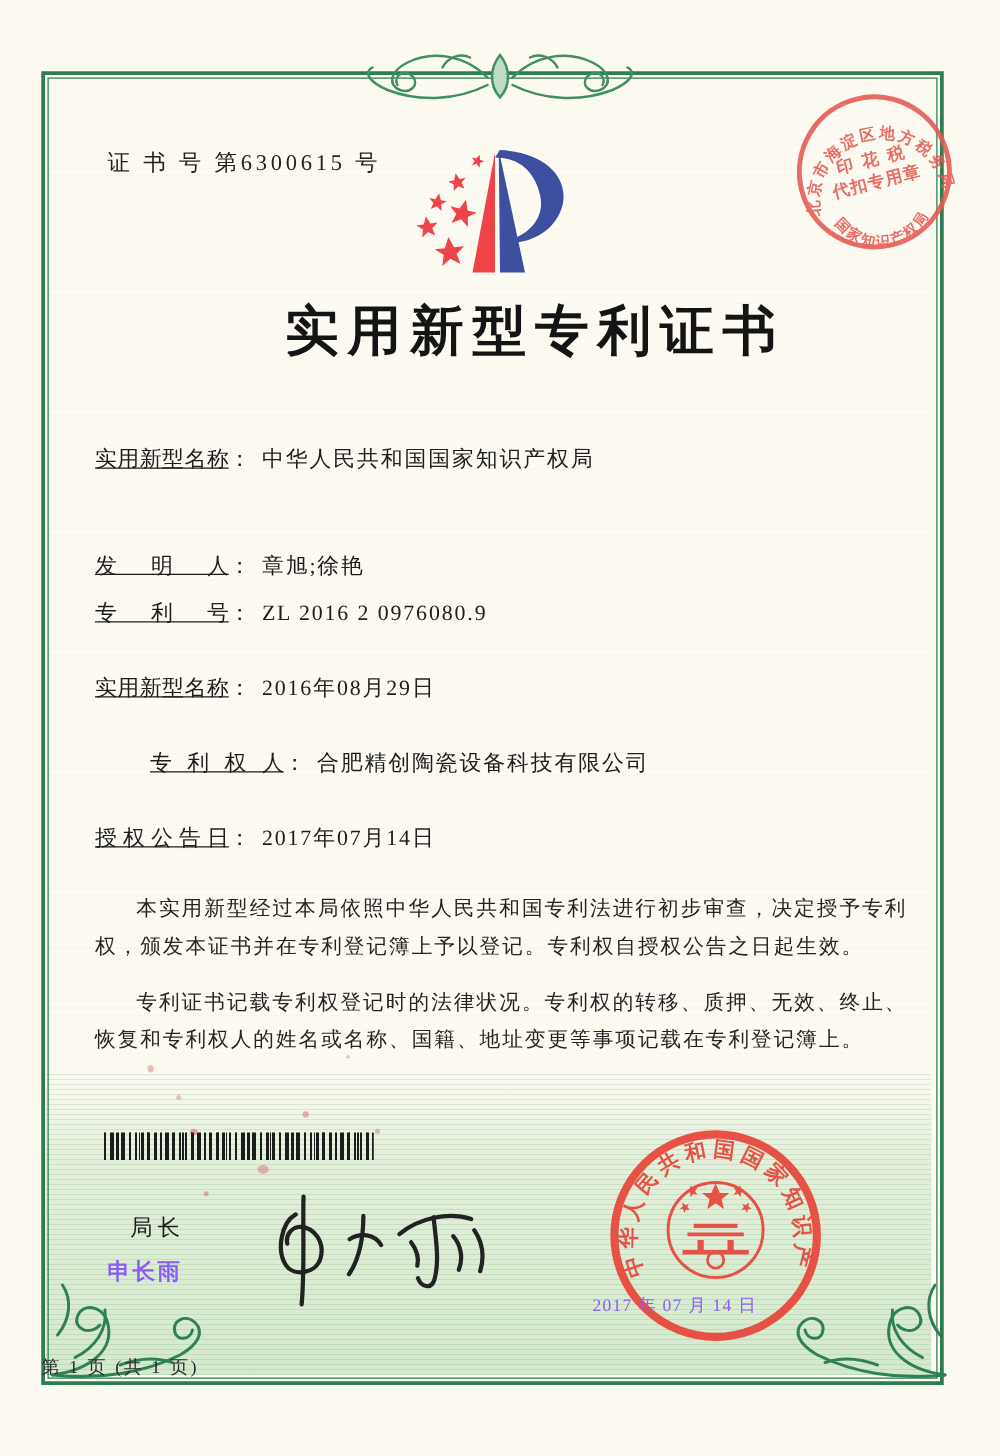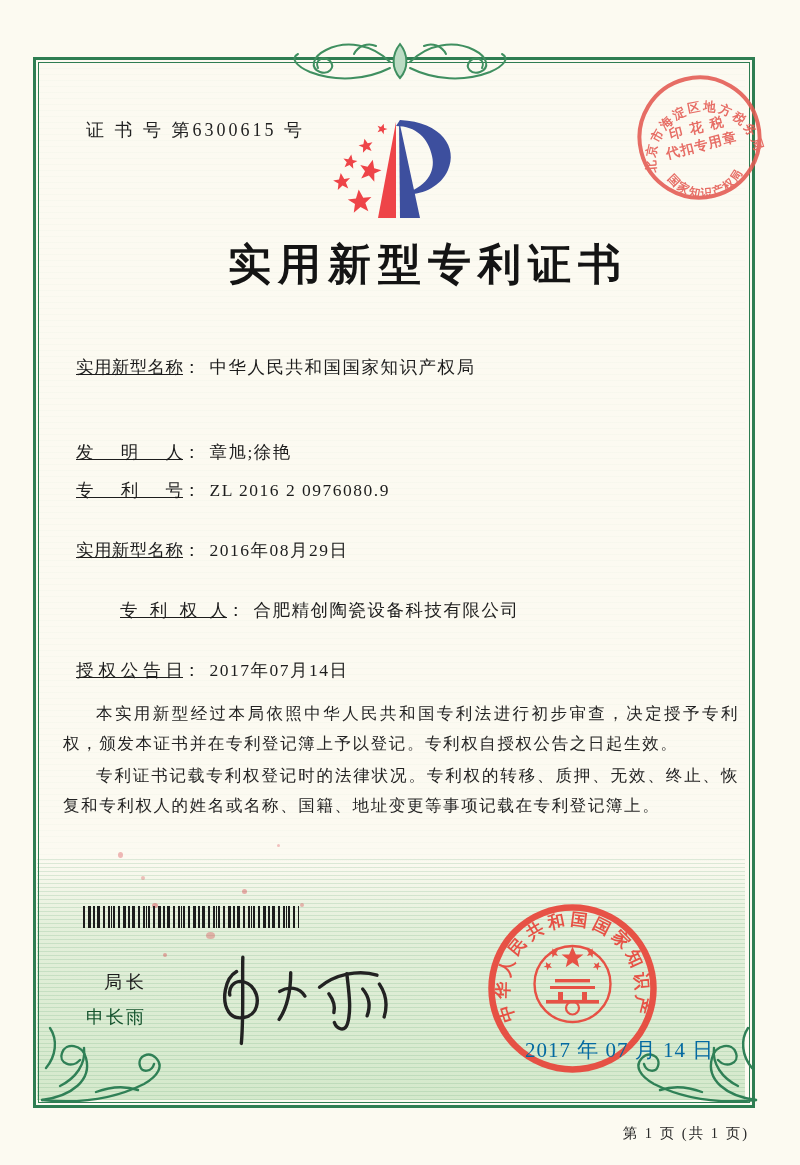--- a/index.html
+++ b/index.html
@@ -31,39 +31,39 @@
 
   
   .frow{position:absolute;left:76px;font-size:17.5px;color:#1d1d1d;z-index:3;white-space:nowrap;}
   .flabel{display:inline-block;width:107px;text-align:justify;text-align-last:justify;text-decoration:underline;}
   .fcolon{display:inline-block;}
   .fvalue{margin-left:9px;letter-spacing:1.5px;}
 
   
   .body-text{position:absolute;left:60px;top:696px;width:682px;z-index:3;color:#242424;
     font-size:16.5px;line-height:29.5px;letter-spacing:1.6px;text-align:justify;}
-  .body-text p{margin:3px;text-indent:2em;}
+  .body-text p{margin:16px;text-indent:2em;}
 
   
   .barcode{position:absolute;left:83px;top:906px;width:216px;height:22px;z-index:3;
     background-image:
       repeating-linear-gradient(90deg,#1c1c1c 0 2px,rgba(0,0,0,0) 2px 5px),
       repeating-linear-gradient(90deg,#1c1c1c 0 1px,rgba(0,0,0,0) 1px 7px);}
   .sig-title{position:absolute;left:104px;top:970px;font-size:18px;letter-spacing:4px;color:#1c1c1c;z-index:3;}
-  .sig-name{position:absolute;left:86px;top:1005px;font-size:18px;letter-spacing:2px;color:#14532d;z-index:3;}
+  .sig-name{position:absolute;left:86px;top:1005px;font-size:18px;letter-spacing:2px;color:#8b5cf6;z-index:3;font-weight:bold;}
   .signature{position:absolute;left:208px;top:948px;z-index:4;transform:rotate(-3deg);}
 
   
   .cnipa-seal{position:absolute;left:480px;top:896px;z-index:4;opacity:.92;}
-  .issue-date{position:absolute;left:525px;top:1036px;font-size:21px;letter-spacing:1px;
-    color:#0369a1;z-index:5;}
+  .issue-date{position:absolute;left:474px;top:1036px;font-size:14px;letter-spacing:1px;
+    color:#8b5cf6;z-index:5;}
   .tax-stamp{position:absolute;left:632px;top:70px;z-index:4;transform:rotate(-14deg);opacity:.88;}
 
-  .footer{position:absolute;left:33px;top:1084px;width:716px;text-align:right;font-size:14.5px;
-    letter-spacing:2px;color:#2a2a2a;z-index:3;margin-top:40px;}
+  .footer{position:absolute;left:33px;top:1084px;width:716px;text-align:left;font-size:14.5px;
+    letter-spacing:2px;color:#2a2a2a;z-index:3;}
 </style>
 </head>
 <body>
 
 <div class="page">
 
   <div class="texture"></div>
   <div class="green-zone"></div>
   <div class="cert-border"></div>
 

